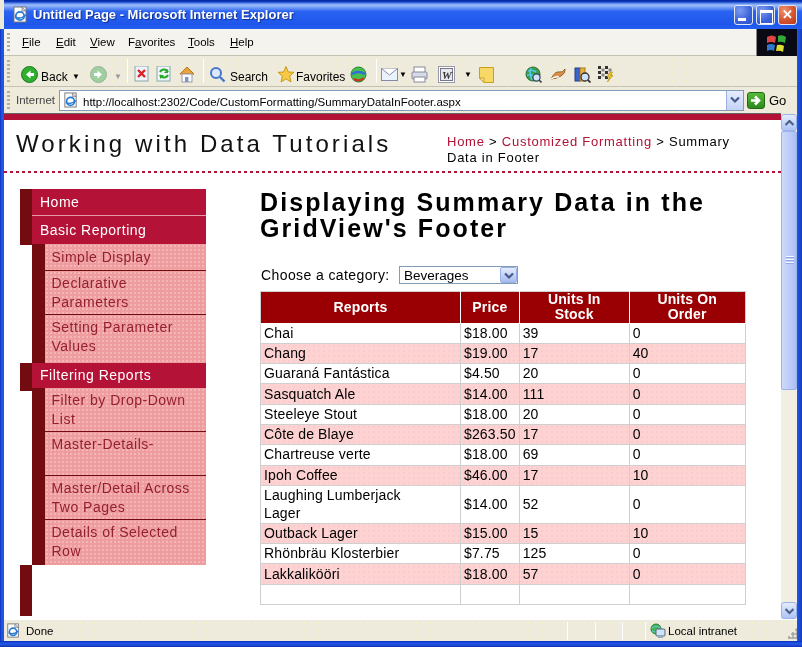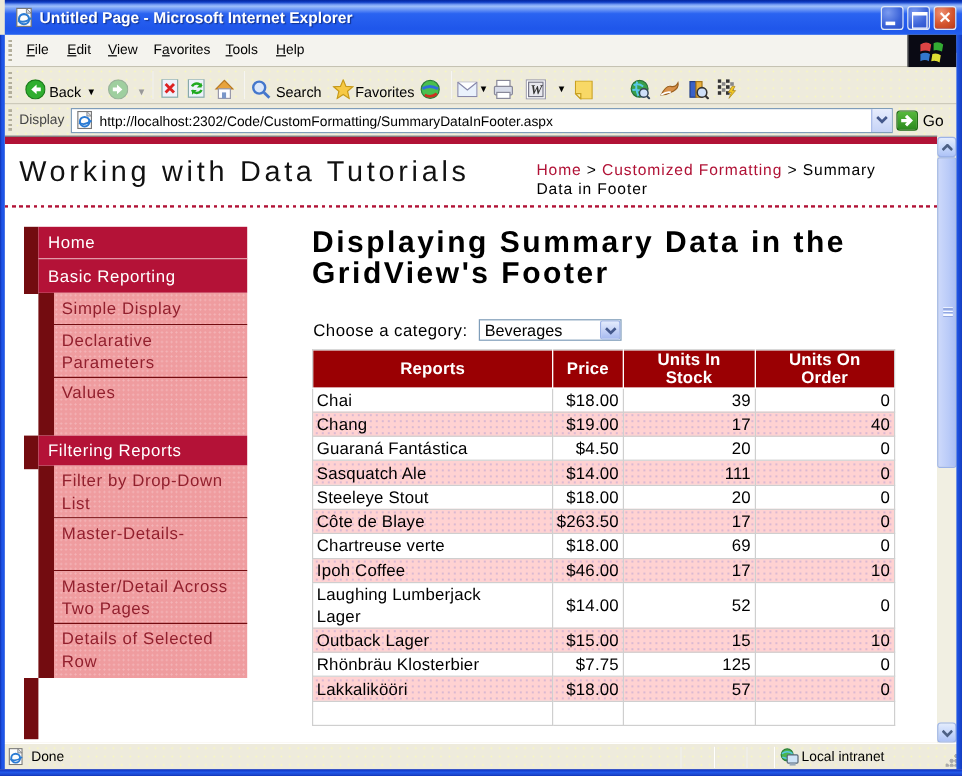--- a/index.html
+++ b/index.html
@@ -75,21 +75,21 @@
 #combo .cbtn { position:absolute; right:0; top:0; width:17px; height:16px; background:linear-gradient(180deg,#e4ebfd 0%,#c0cef5 60%,#a8bbf0 100%); border:1px solid #9aafe5; border-radius:2px; }
 
 
 #grid { position:absolute; left:256px; top:177px; border-collapse:collapse; font-size:14px; letter-spacing:0.15px; }
 #grid td, #grid th { border:1px solid #cfcfcf; padding:0 3px; line-height:19px; }
 #grid th { background:#9a0003; color:#fff; font-weight:bold; border-color:#fff; border-top-color:#cfcfcf; line-height:15px; }
 #grid th:first-child { border-left-color:#cfcfcf; }
 #grid th:last-child { border-right-color:#cfcfcf;margin-top:41px; }
 #grid .pr td { background-color:#ffd2d2;
  background-image:radial-gradient(circle, rgba(140,130,210,.32) 0.6px, transparent 1px); background-size:5px 5px; }
-#grid td.num { text-align:right; }
+#grid td.num { text-align:left; }
 
 
 #sbar { left:781px; top:114px; width:16px; height:505px; background:#f1efe2; }
 .sbtn { position:absolute; left:0px; width:16px; height:17px; background:linear-gradient(180deg,#e3ecfd,#c2d4fa 60%,#aec3f7); border:1px solid #9cb3e8; border-radius:3px; }
 #sthumb { position:absolute; left:0px; top:17px; width:16px; height:259px; background:linear-gradient(90deg,#cdd9fb,#bacbf8 60%,#aabff5); border:1px solid #9cb3e8; border-radius:2px; }
 #sgrip { position:absolute; left:4px; top:124px; width:8px; height:9px;
  background:repeating-linear-gradient(180deg,#f6f9ff 0 1px,#93a8e0 1px 2px,transparent 2px 3px); }
 
 
 #status { left:0px; top:619px; width:802px; height:22px; background-color:#eeebdc; background-image:radial-gradient(rgba(255,255,170,.6) 0.6px, transparent 1px); background-size:7px 7px; border-top:1px solid #fff; }
@@ -233,21 +233,21 @@
           <rect x="10.5" y="2.5" width="3" height="3" fill="#888"></rect>
         <rect x="3.5" y="7.5" width="3" height="3" fill="#888"></rect>
           <rect x="10.5" y="7.5" width="3" height="3" fill="#888"></rect>
       </g>
       <path d="M12 6 L9 11 H11.5 L9.5 16 L15 9.5 H12.5 L14.5 6 Z" fill="#f2c824" stroke="#a8841a" stroke-width="0.6"></path>
     </svg>
   </div>
 
   <div id="addrbar" class="abs">
     <div class="grip"></div>
-    <div id="addrlabel">Display</div>
+    <div id="addrlabel">Internet</div>
     <div id="addrbox">
       <svg class="abs" style="left:3px;top:1px" width="16" height="16" viewBox="0 0 17 17">
         <rect x="2" y="1" width="12" height="15" fill="#fdfdfd" stroke="#777"></rect>
         <path d="M10 1 l4 4 h-4 z" fill="#cfd8e8" stroke="#777" stroke-width="0.7"></path>
         <circle cx="8" cy="10" r="4.2" fill="none" stroke="#2a7bd4" stroke-width="1.8"></circle>
         <path d="M3 11 q5 3 11 -2" stroke="#2a7bd4" stroke-width="1.6" fill="none"></path>
       </svg>
       <div id="addrtext">http://localhost:2302/Code/CustomFormatting/SummaryDataInFooter.aspx</div>
       <div id="addrdrop">
         <svg style="position:absolute;left:3px;top:5px" width="10" height="8" viewBox="0 0 10 8">
@@ -277,20 +277,21 @@
     <div class="nav2strip" style="top:274px;height:177px"></div>
 
     <div class="nav1" style="top:74.5px;height:27.5px;line-height:27px;border-bottom:1.5px solid #e39aa8">Home</div>
     <div class="nav1" style="top:102px;height:28px;line-height:28px">Basic Reporting</div>
     <div class="nav2" style="top:130px;height:27px;line-height:26px;border-bottom:1px solid #730c10">Simple Display</div>
     <div class="nav2" style="top:157px;height:44px;line-height:19px;padding-top:3px;border-bottom:1px solid #730c10">
         <span>Declarative</span>
         <span>Parameters</span>
       </div>
     <div class="nav2" style="top:201px;height:48px;line-height:19px;padding-top:3px">
+        <span>Setting Parameter</span>
         <span>Values</span>
       </div>
     <div class="nav1" style="top:249px;height:25px;line-height:25px">Filtering Reports</div>
     <div class="nav2" style="top:274px;height:44px;line-height:19px;padding-top:3px;border-bottom:1px solid #730c10">
         <span>Filter by Drop-Down</span>
         <span>List</span>
       </div>
     <div class="nav2" style="top:318px;height:44px;line-height:19px;padding-top:3px;border-bottom:1px solid #730c10">
         <span>Master-Details-</span>
       </div>

